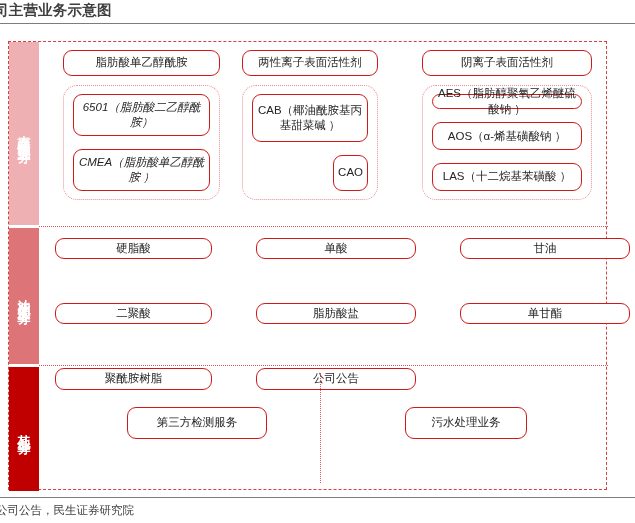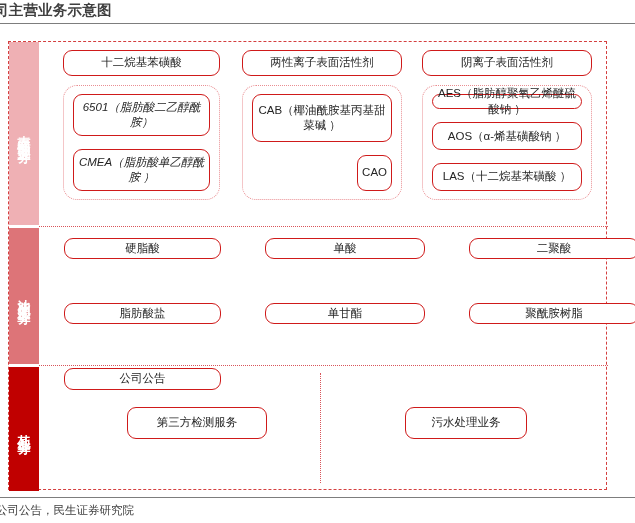--- a/index.html
+++ b/index.html
@@ -126,21 +126,21 @@
     line-height: 1.32;
     padding: 2px 4px;
   }
 
   
   .col-group {
     position: absolute;
     top: 8px;
   }
   #col-nonionic   { left: 24px;  width: 157px; }
-  #col-amphoteric { left: 203px; width: 160px; }
+  #col-amphoteric { left: 203px; width: 136px; }
   #col-anionic    { left: 383px; width: 170px; }
 
   .col-header {
     height: 26px;
     width: 100%;
     font-size: 11.5px;
   }
 
   .col-sub-wrap {
     margin-top: 9px;
@@ -158,21 +158,21 @@
   #col-anionic    .col-sub-wrap { height: 115px; }
 
   .sub-box { flex: 1 1 auto; min-height: 0; }
   #col-amphoteric .sub-box:nth-child(1) { flex: 1.25 1 0; }
   #col-amphoteric .sub-box:nth-child(2) { flex: 0.9 1 0; margin-left: 20px; }
   #col-anionic    .sub-box:nth-child(1) { flex: 1.35 1 0; }
 
   
   #oleochem-grid {
     position: absolute;
-    left: 25px;
+    left: 16px;
     top: 10px;
     width: 529px;
     height: 116px;
     display: grid;
     grid-template-columns: 157px 160px 170px;
     grid-template-rows: repeat(3, 1fr);
     column-gap: 21px;
     row-gap: 8px;
     gap: 44px;
   }
@@ -232,21 +232,21 @@
 
   <div class="section" id="section-surfactant">
 
     <div class="band" id="band-surfactant">
       <span class="band-text">表面活性剂业务</span>
     </div>
 
     <div class="section-content">
 
       <div class="col-group" id="col-nonionic">
-        <div class="box col-header">十二烷基苯磺酸</div>
+        <div class="box col-header">脂肪酸单乙醇酰胺</div>
         <div class="col-sub-wrap">
           <div class="box sub-box">6501（脂肪酸二乙醇酰胺）</div>
           <div class="box sub-box">CMEA（脂肪酸单乙醇酰胺 ）</div>
         </div>
       </div>
 
       <div class="col-group" id="col-amphoteric">
         <div class="box col-header">两性离子表面活性剂</div>
         <div class="col-sub-wrap">
           <div class="box sub-box">CAB（椰油酰胺基丙基甜菜碱 ）</div>
@@ -271,20 +271,21 @@
   <div class="section" id="section-oleochem">
 
     <div class="band" id="band-oleochem">
       <span class="band-text">油脂化工业务</span>
     </div>
 
     <div class="section-content">
       <div id="oleochem-grid">
         <div class="box">硬脂酸</div>
         <div class="box">单酸</div>
+        <div class="box">甘油</div>
         <div class="box">二聚酸</div>
         <div class="box">脂肪酸盐</div>
         <div class="box">单甘酯</div>
         <div class="box">聚酰胺树脂</div>
         <div class="box">公司公告</div>
       </div>
     </div>
   </div>
 
   <div class="section-sep" id="sep-2"></div>

